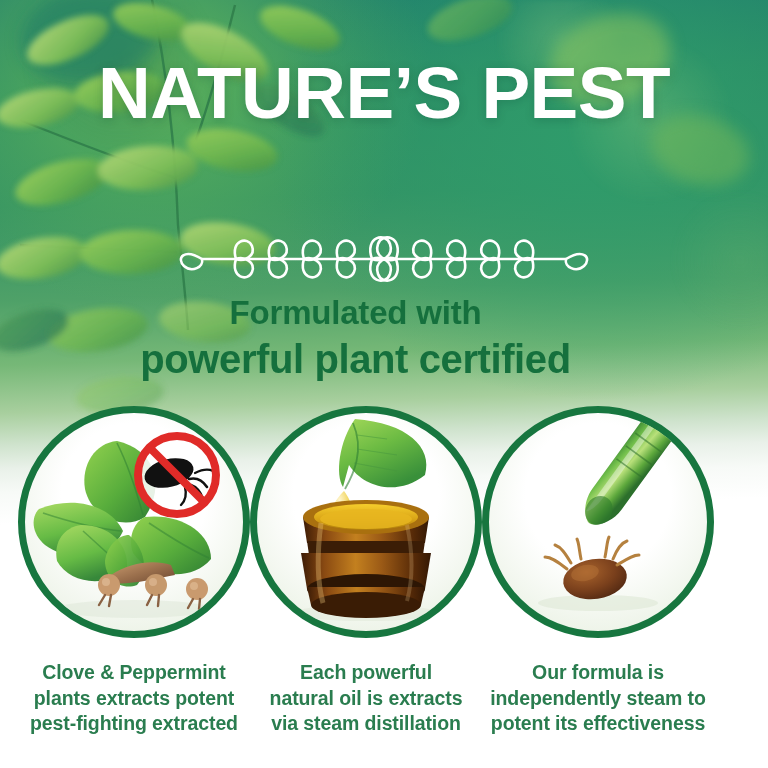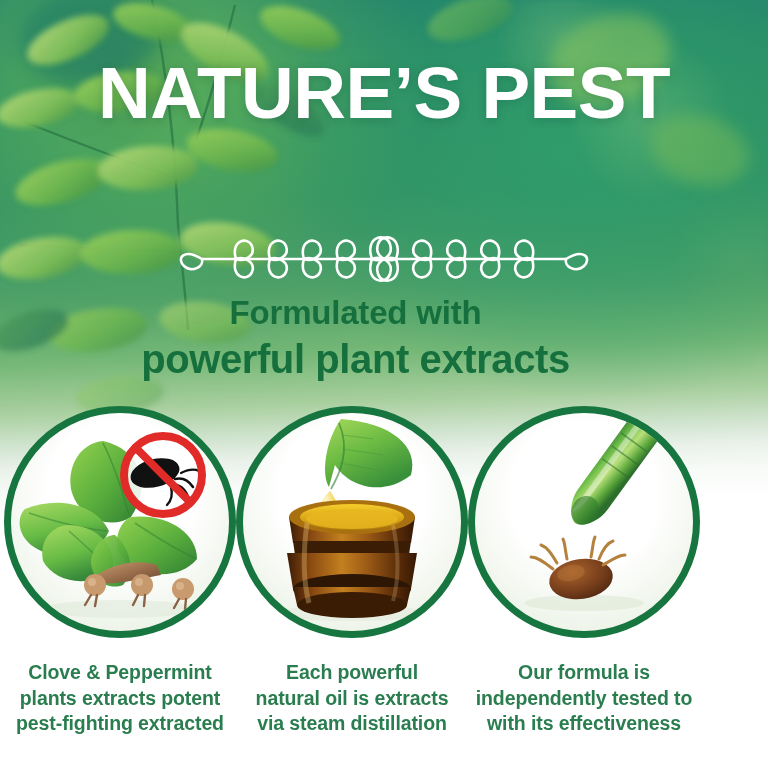--- a/index.html
+++ b/index.html
@@ -123,21 +123,21 @@
 
   
   .cards {
     position: absolute;
     left: 0;
     top: 406px;
     width: 656px;
     z-index: 4;
     display: flex;
     justify-content: space-between;
-    padding: 0 4px;
+    padding: 0 18px;
     box-sizing: border-box;
   }
   .card {
     width: 232px;
     display: flex;
     flex-direction: column;
     align-items: center;
   }
   .circle {
     position: relative;
@@ -265,21 +265,21 @@
           <path d="M164 27 C 158 46, 176 50, 180 40 C 184 30, 172 24, 164 27 Z"></path>
           <path d="M198 27 C 190 4, 212 0, 216 12 C 220 24, 208 31, 198 27 Z"></path>
           <path d="M198 27 C 190 50, 212 54, 216 42 C 220 30, 208 23, 198 27 Z"></path>
         </g>
       </g>
     </svg>
   </div>
 
   <div class="subtitle">
     <span class="sub-line1">Formulated with</span>
-    <span class="sub-line2">powerful plant extracts</span>
+    <span class="sub-line2">powerful plant certified</span>
   </div>
 
   <div class="cards">
 
     <div class="card">
       <div class="circle">
         <svg width="218" height="218" viewBox="0 0 218 218">
           <defs>
             <linearGradient id="mintA" x1="0" y1="0" x2="1" y2="1">
               <stop offset="0%" stop-color="#93d24f"></stop>
@@ -451,19 +451,19 @@
               <path d="M92 146 C 90 136, 90 130, 88 126"></path>
               <path d="M128 152 C 138 146, 144 142, 150 142"></path>
               <path d="M124 146 C 128 136, 132 130, 138 128"></path>
               <path d="M116 144 C 118 134, 118 128, 120 124"></path>
             </g>
           </g>
         </svg>
       </div>
       <div class="caption">
         <span>Our formula is</span>
-        <span>independently tested to</span>
-        <span>with its effectiveness</span>
+        <span>independently steam to</span>
+        <span>potent its effectiveness</span>
       </div>
     </div>
 
   </div>
 </div>
 
 </body></html>

